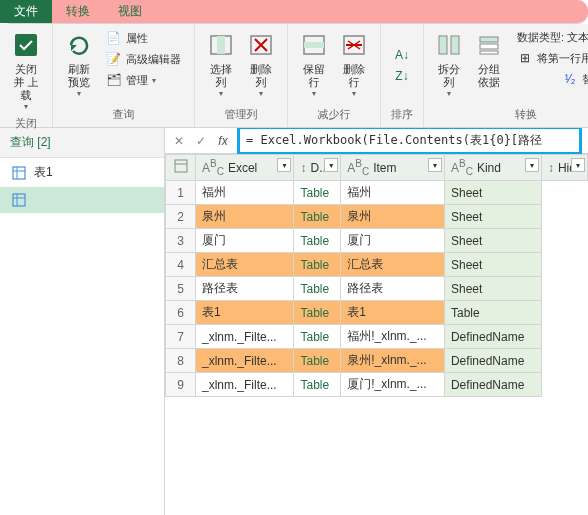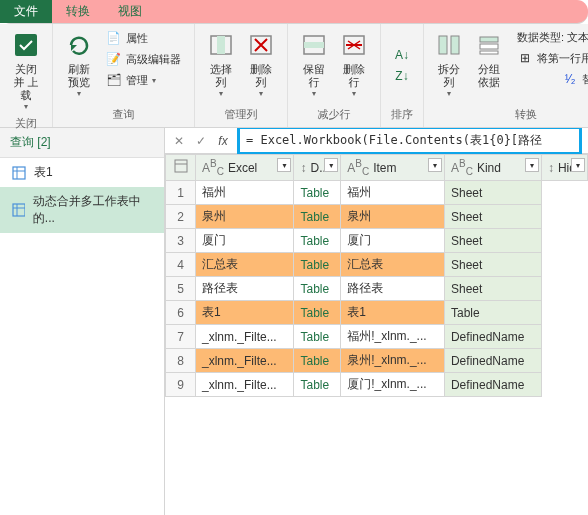--- a/index.html
+++ b/index.html
@@ -234,21 +234,20 @@
             <line x1="5" y1="1" x2="5" y2="13" stroke="#4a90d9"></line>
           </svg>
           <span>表1</span>
         </div>
         <div class="query-item selected">
           <svg class="tbl-icon">
             <rect x="1" y="1" width="12" height="12" fill="none" stroke="#4a90d9" stroke-width="1.2"></rect>
             <line x1="1" y1="5" x2="13" y2="5" stroke="#4a90d9"></line>
             <line x1="5" y1="1" x2="5" y2="13" stroke="#4a90d9"></line>
           </svg>
-          <span>动态合并多工作表中的...</span>
         </div>
       </div>
   </div>
   <div class="content">
     <div class="formula-bar">
       <span class="fb-icon">✕</span>
       <span class="fb-icon">✓</span>
       <span class="fb-icon fb-fx">fx</span>
       <div class="fb-input">= Excel.Workbook(File.Contents(表1{0}[路径</div>
     </div>

